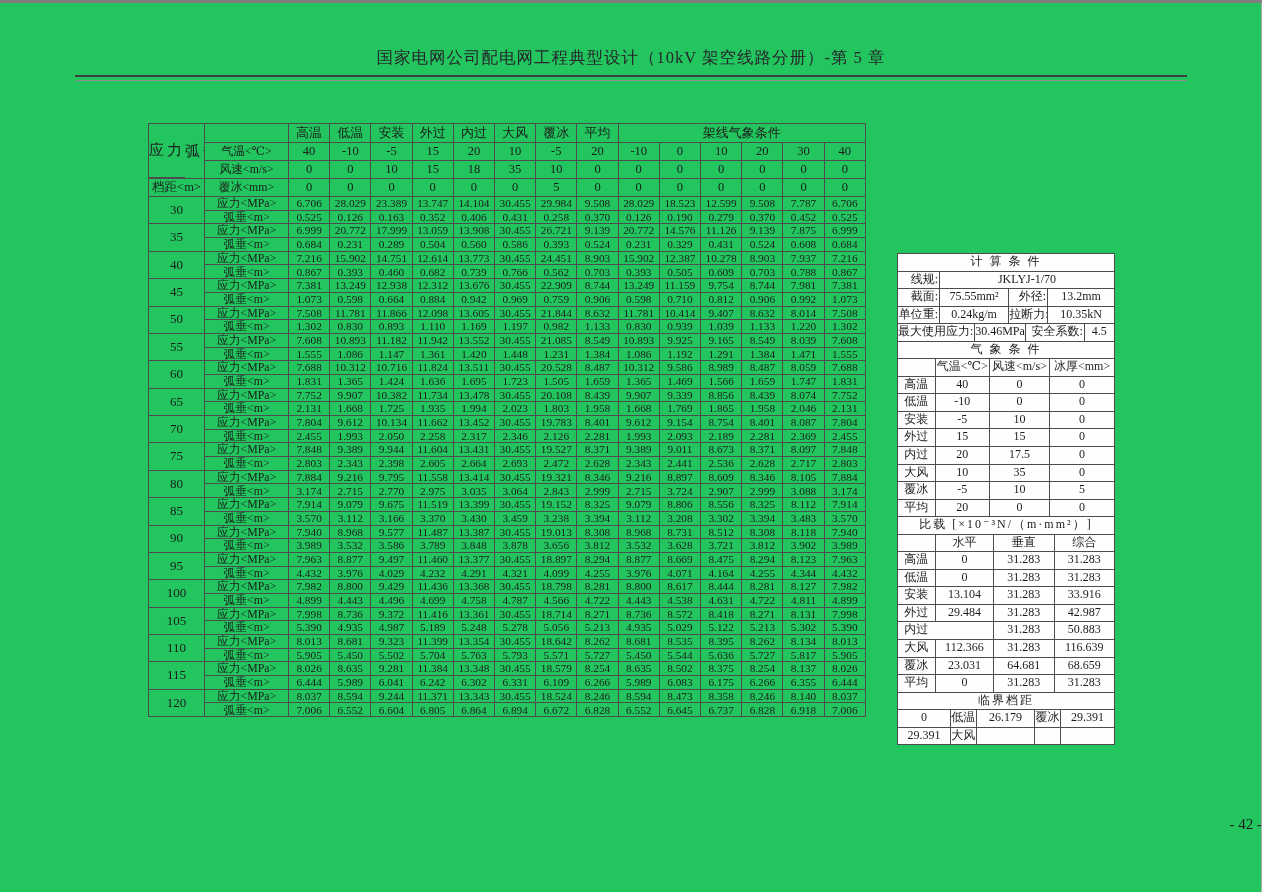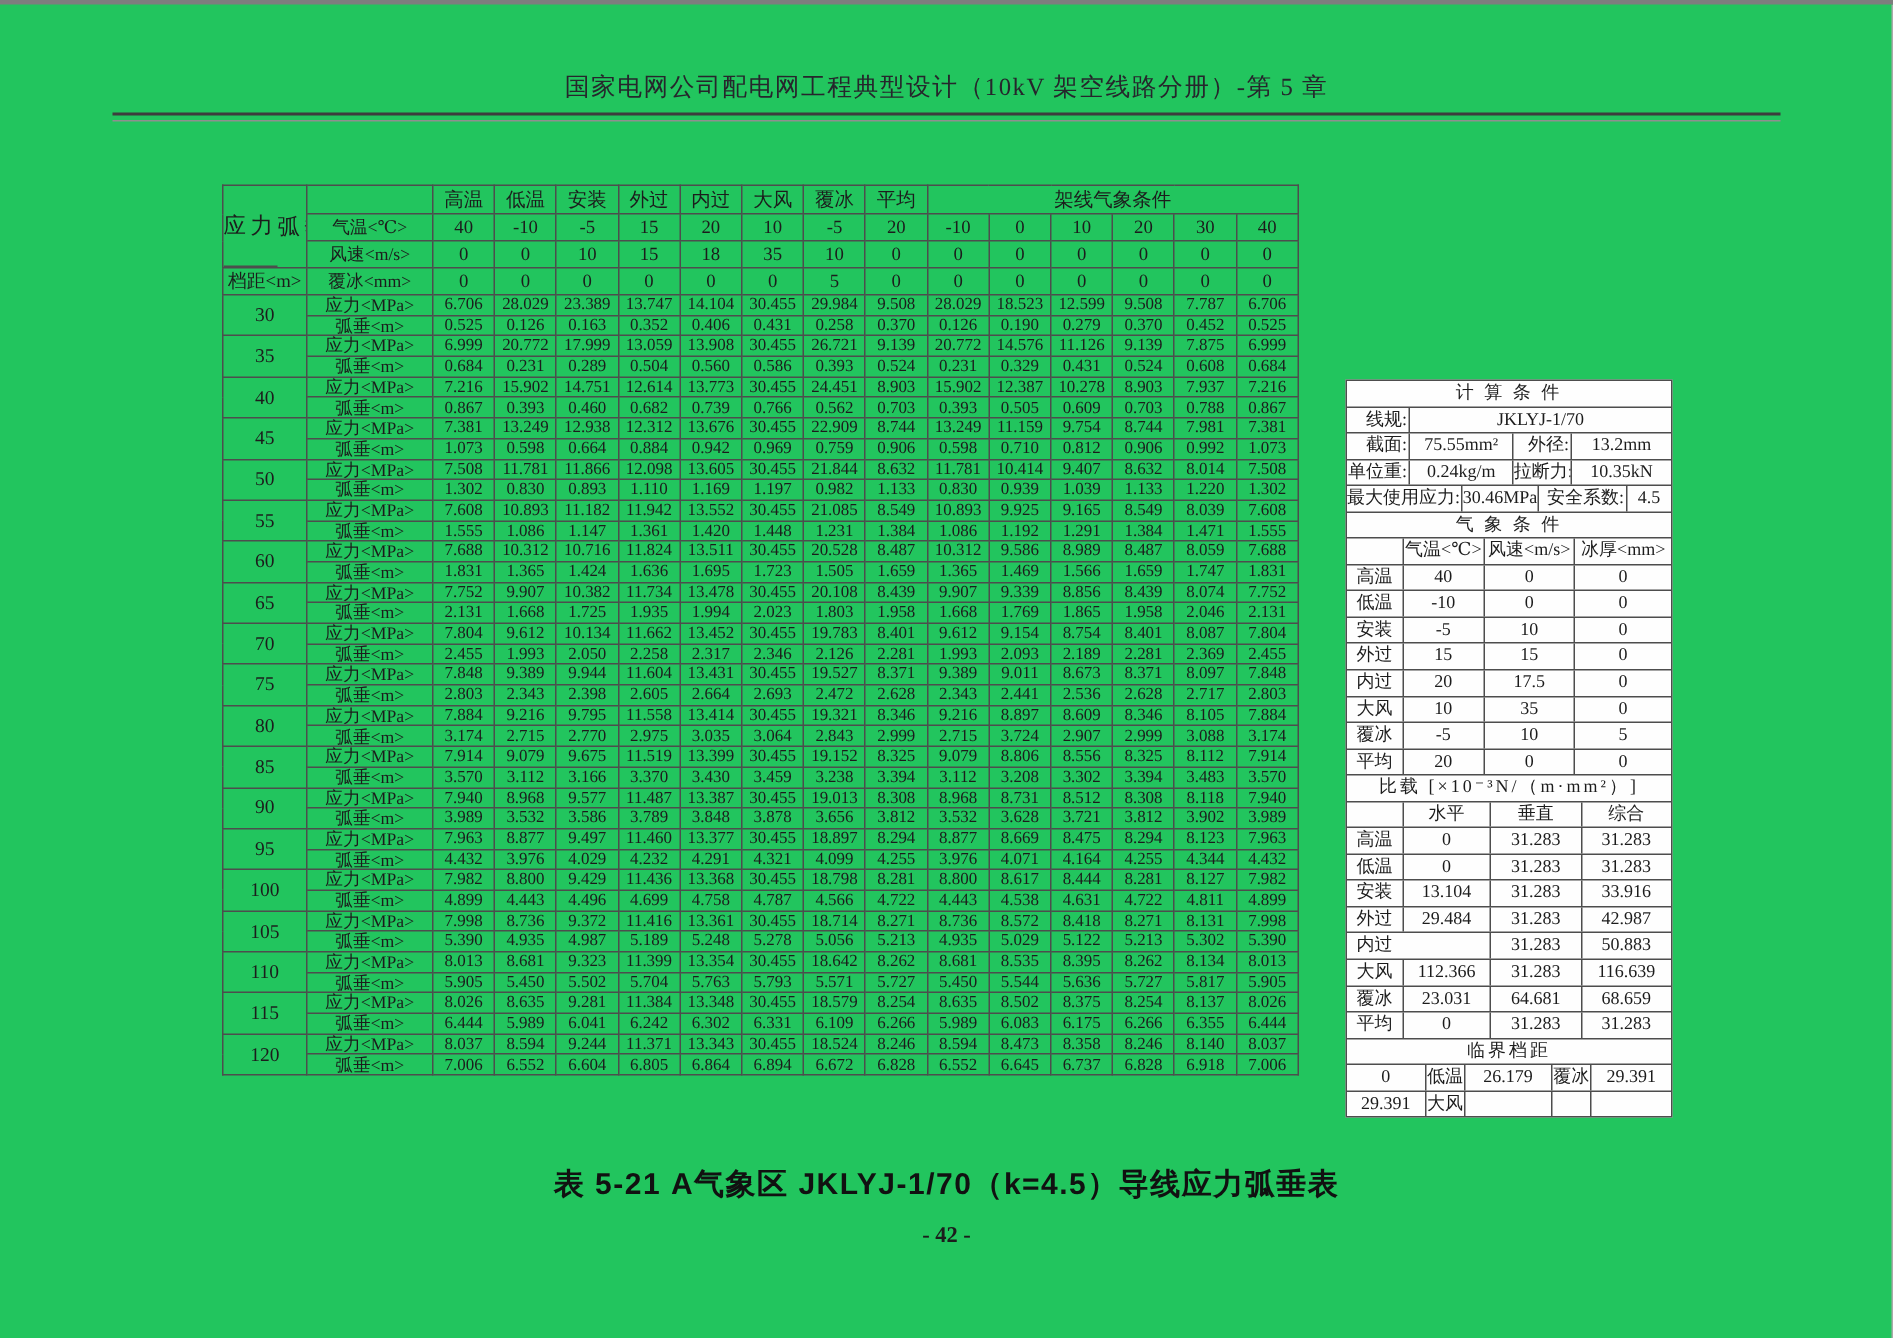--- a/index.html
+++ b/index.html
@@ -44,21 +44,21 @@
   .side-section:first-child .srow:first-child{border-top:none;}
   .scell{box-sizing:border-box;border-left:1px solid #4d4d4d;text-align:center;
          overflow:hidden;white-space:nowrap;}
   .scell:first-child{border-left:none;}
   .scell.lbl{text-align:right;padding-right:1px;}
   .scell.title{letter-spacing:2px;}
 
   .caption{position:absolute;top:773px;left:0;width:100%;text-align:center;
            font-family:"Liberation Sans","DejaVu Sans",sans-serif;font-weight:bold;
            font-size:20px;letter-spacing:1px;color:#111;}
-  .page-num{position:absolute;top:813px;left:0;width:100%;text-align:center;font-size:15px;font-weight:bold;}
+  .page-num{position:absolute;top:813px;left:0;width:100%;text-align:right;font-size:15px;}
 </style>
 </head>
 <body>
 
 <div class="page">
   <div class="header-title">国家电网公司配电网工程典型设计（10kV 架空线路分册）-第 5 章</div>
   <div class="rule-thick"></div>
   <div class="rule-thin"></div>
 
   <table class="main-table">
@@ -984,15 +984,14 @@
         <div class="srow">
           <div class="scell" style="flex: 0 0 24%;">29.391</div>
           <div class="scell" style="flex: 0 0 12%;">大风</div>
           <div class="scell" style="flex: 0 0 27%;"></div>
           <div class="scell" style="flex: 0 0 12%;"></div>
           <div class="scell" style="flex: 0 0 25%;"></div>
         </div>
       </div>
     </div>
 
-  <div class="caption">表 5-21 A气象区 JKLYJ-1/70（k=4.5）导线应力弧垂表</div>
   <div class="page-num">- 42 -</div>
 </div>
 
 </body></html>

